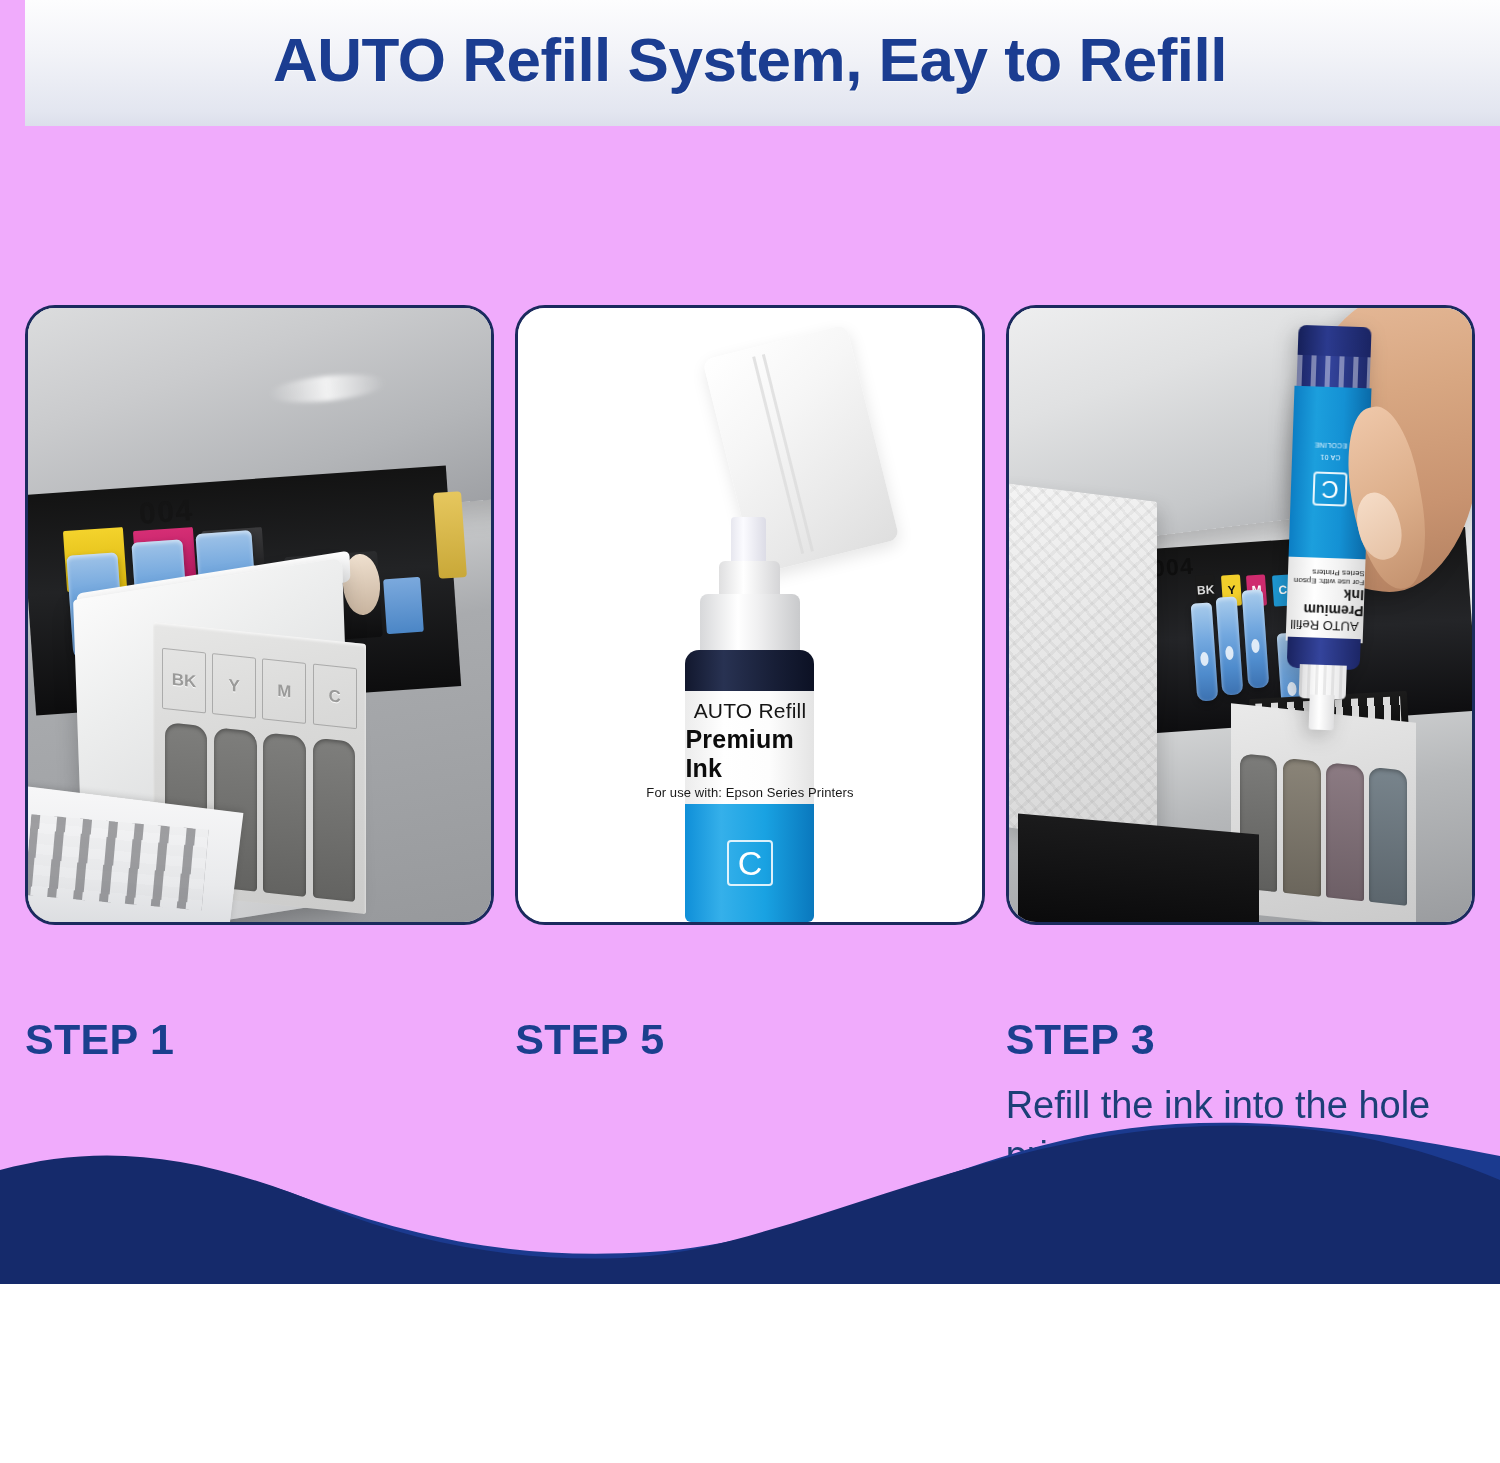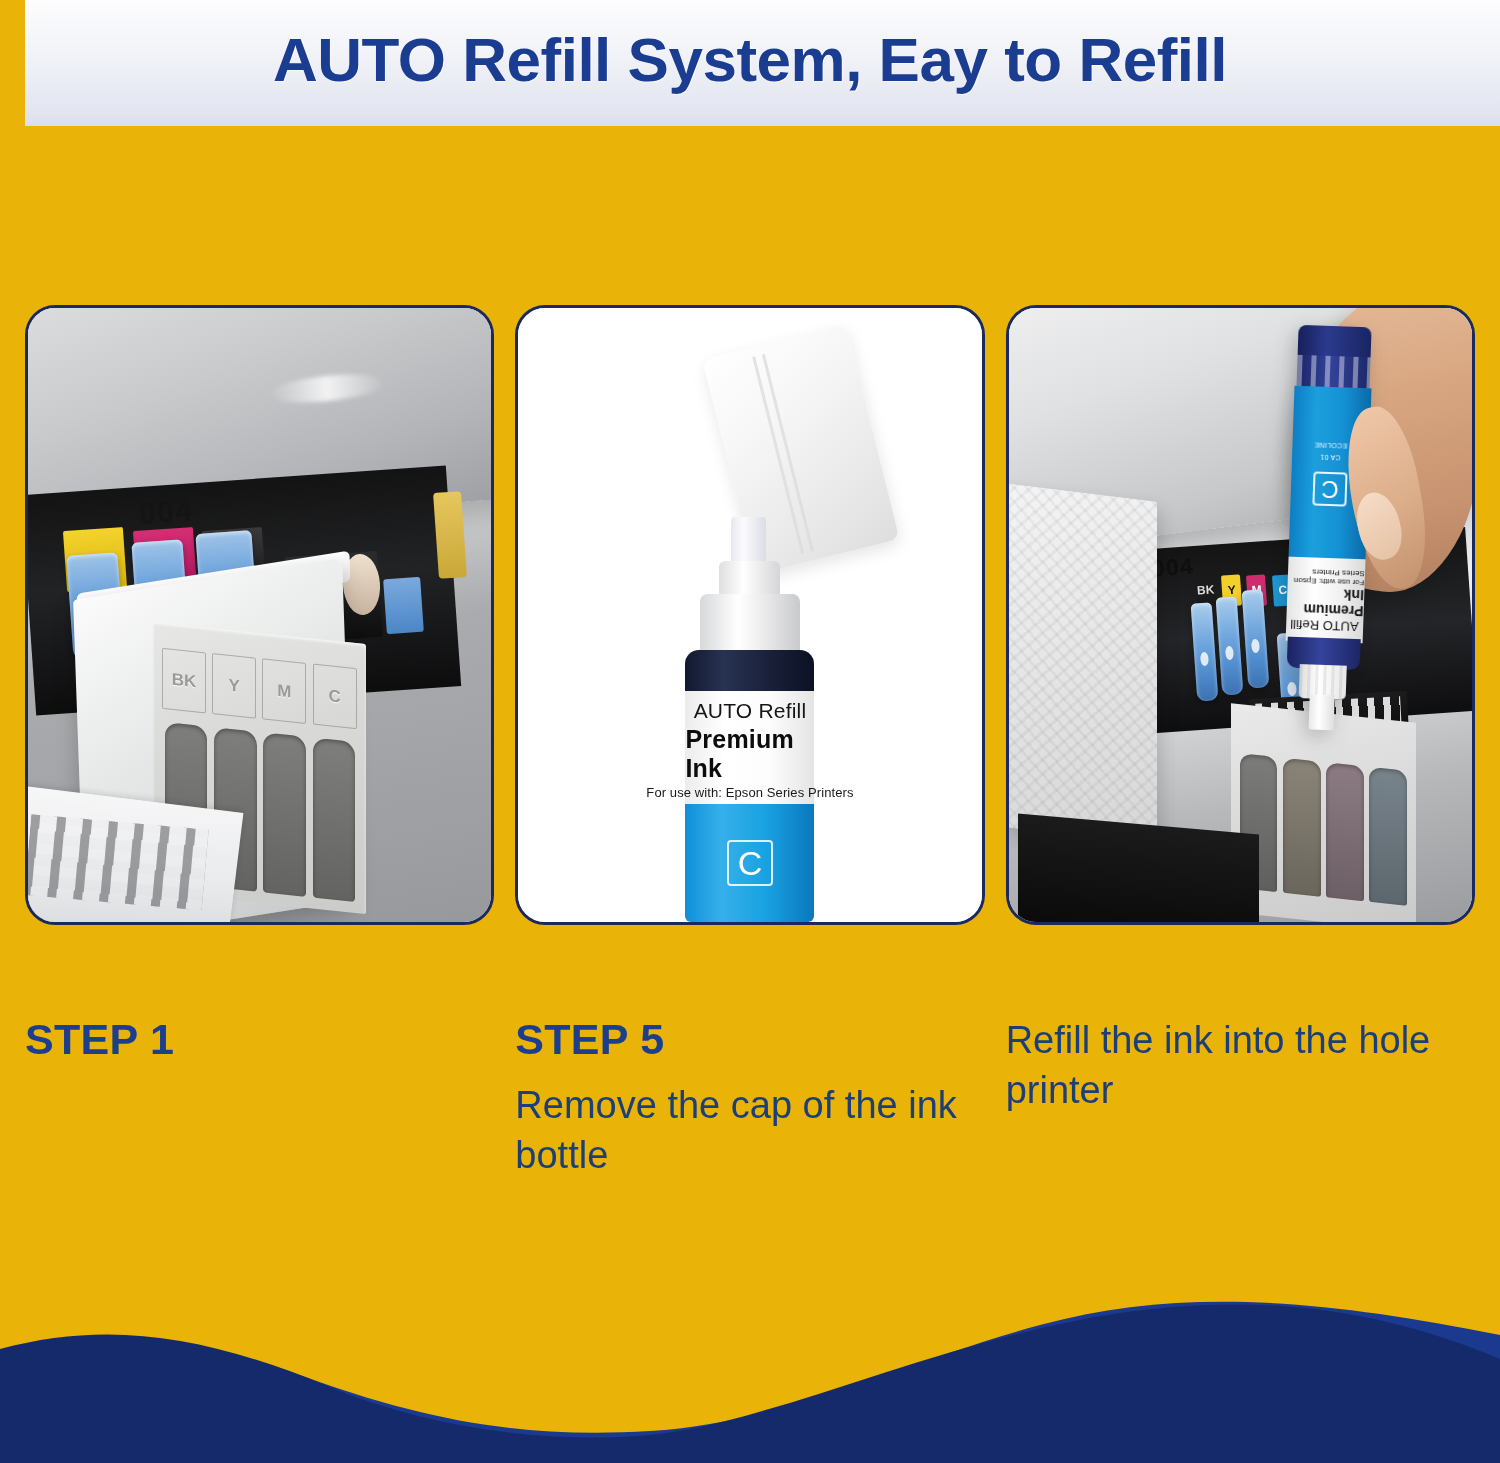--- a/index.html
+++ b/index.html
@@ -8,22 +8,22 @@
     width: 1500px;
     height: 1463px;
     background: #ffffff;
     font-family: "Liberation Sans", sans-serif;
     overflow: hidden;
   }
 
   .page {
     position: relative;
     width: 1500px;
-    height: 1463px;
-    background: #eab308;
+    height: 1284px;
+    background: #f0abfc;
     overflow: hidden;
   }
 
   
   .header-band {
     position: absolute;
     left: 25px;
     top: 0;
     width: 1475px;
     height: 126px;
@@ -724,23 +724,23 @@
     </div>
 
   </div>
 
   <div class="steps">
     <div class="step">
       <div class="step-title">STEP 1</div>
     </div>
     <div class="step">
       <div class="step-title">STEP 5</div>
-      <div class="step-desc">Remove the cap of the ink bottle</div>
     </div>
     <div class="step">
+      <div class="step-title">STEP 3</div>
       <div class="step-desc">Refill the ink into the hole printer</div>
     </div>
   </div>
 
   <svg class="waves" viewBox="0 0 1500 200" preserveAspectRatio="none">
     <path id="wave-back" d="M0,95 C90,60 190,72 300,112 C420,156 520,176 650,168 C790,159 900,100 1040,62 C1180,24 1320,36 1500,72 L1500,200 L0,200 Z" fill="#1b3a8f"></path>
     <path id="wave-front" d="M0,86 C110,56 210,74 330,124 C450,174 600,186 700,164 C820,138 960,74 1120,50 C1270,28 1390,50 1500,96 L1500,200 L0,200 Z" fill="#152a6b"></path>
   </svg>
 
 </div>

